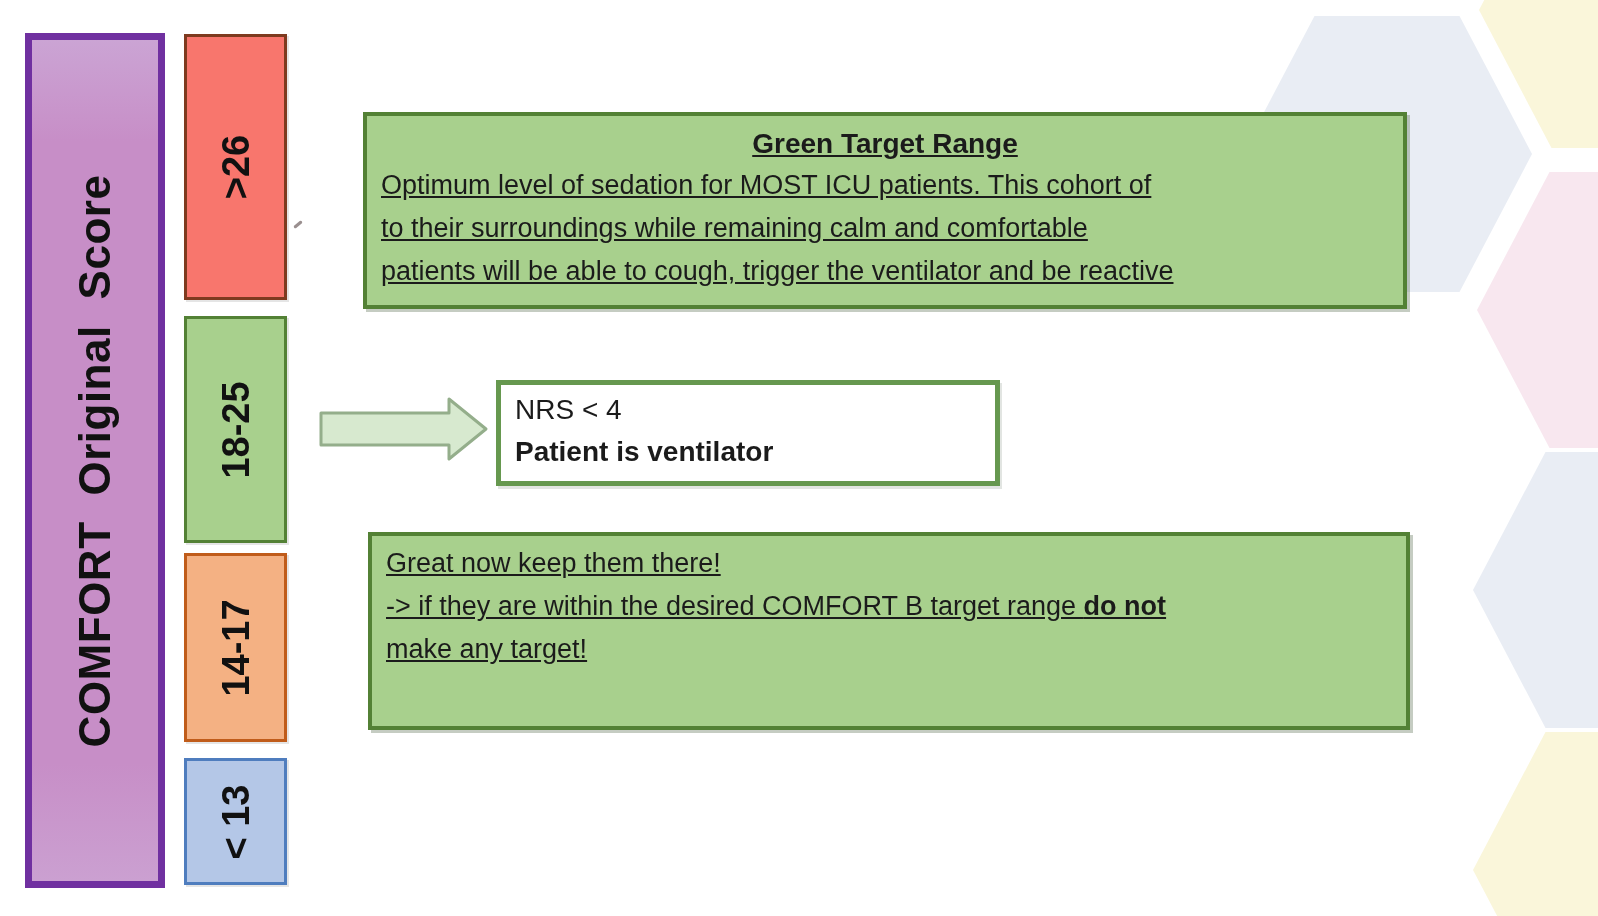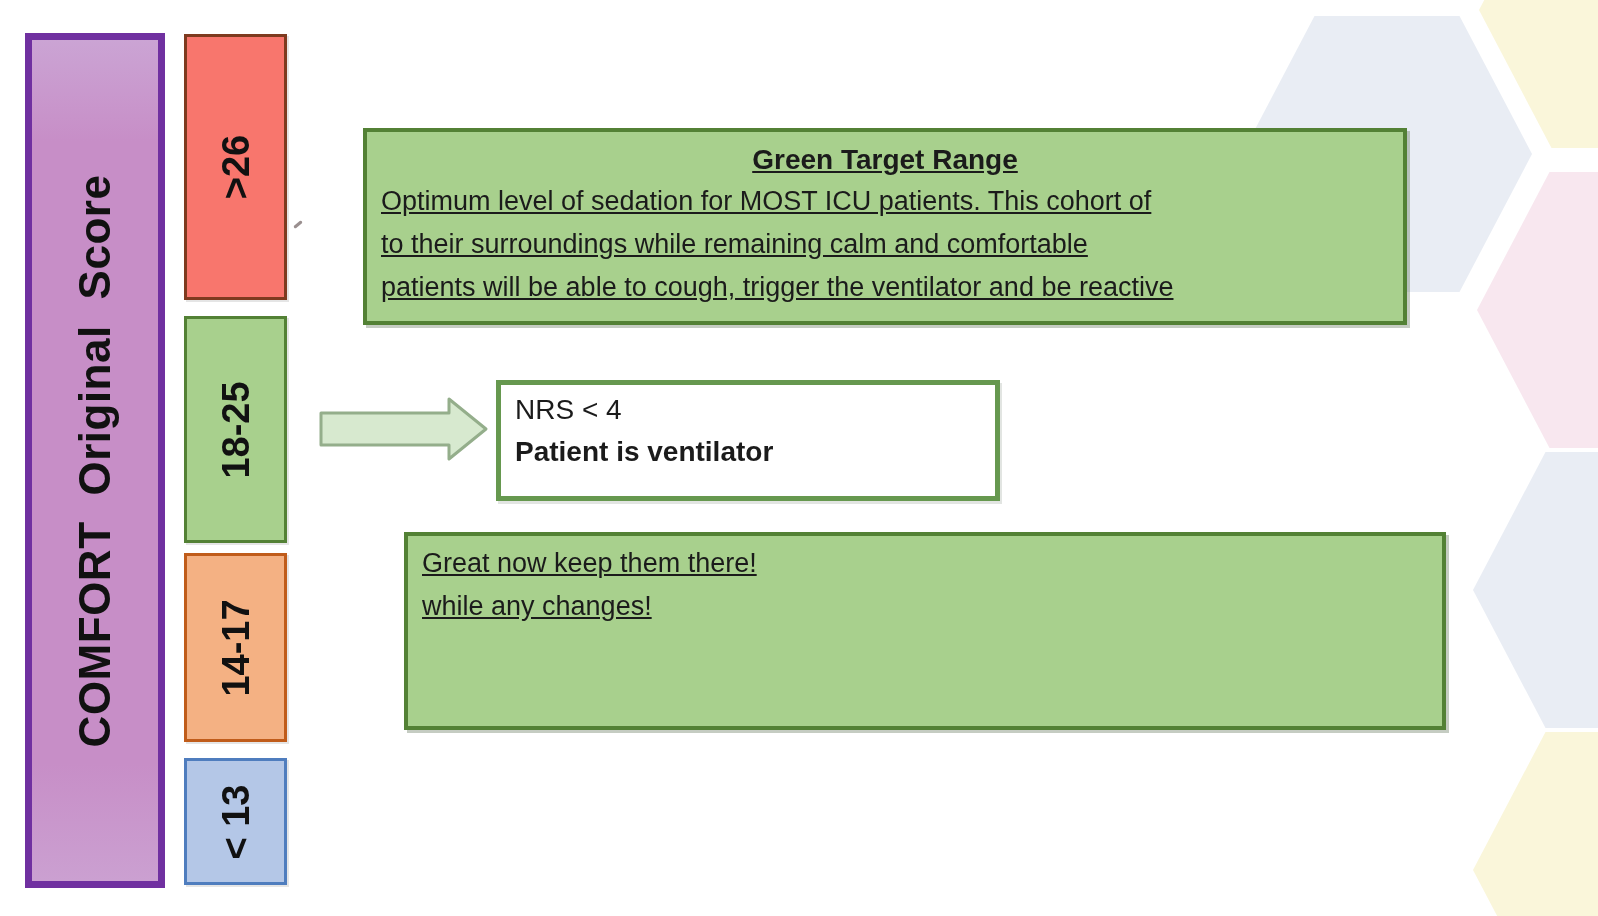--- a/index.html
+++ b/index.html
@@ -79,22 +79,22 @@
 
   
   .green-box {
     position: absolute;
     background: #A8D08D;
     border: 4px solid #538135;
     box-sizing: border-box;
     box-shadow: 3px 3px 0 rgba(90,110,80,0.35);
     padding: 8px 14px 0 14px;
   }
-  #green-target-box { left: 363px; top: 128px; width: 1044px; height: 197px; }
-  #keep-box         { left: 368px; top: 532px; width: 1042px; height: 198px; padding-top: 6px; margin-left: 36px; }
+  #green-target-box { left: 363px; top: 112px; width: 1044px; height: 197px; }
+  #keep-box         { left: 368px; top: 532px; width: 1042px; height: 198px; padding-top: 6px; }
   .box-title {
     text-align: center;
     font-size: 28px;
     font-weight: bold;
     text-decoration: underline;
     line-height: 40px;
     white-space: nowrap;
   }
   .box-line {
     font-size: 27px;
@@ -111,21 +111,21 @@
   #arrow {
     position: absolute;
     left: 318px; top: 396px;
     width: 171px; height: 66px;
   }
 
   
   #nrs-box {
     position: absolute;
     left: 496px; top: 380px;
-    width: 504px; height: 121px;
+    width: 504px; height: 106px;
     background: #ffffff;
     border: 5px solid #66984F;
     box-sizing: border-box;
     padding: 4px 0 0 14px;
     box-shadow: 2px 3px 0 rgba(140,150,140,0.25);
   }
   .nrs-line  { font-size: 28px; line-height: 42px; white-space: nowrap; }
   .nrs-bold  { font-weight: bold; }
 
   
@@ -177,18 +177,19 @@
     <polygon points="3,17 131,17 131,3 168,33 131,63 131,49 3,49" fill="#D7E9CF" stroke="#94AE8B" stroke-width="3" stroke-linejoin="round"></polygon>
   </svg>
 
   <div id="nrs-box">
     <div class="nrs-line">NRS &lt; 4</div>
     <div class="nrs-line nrs-bold">Patient is ventilator</div>
   </div>
 
   <div class="green-box" id="keep-box">
     <div class="box-line">Great now keep them there!</div>
-    <div class="box-line">while any changes!</div>
+    <div class="box-line"><span>-&gt; if they are within the desired COMFORT B target range </span><span class="emph">do not</span></div>
+    <div class="box-line">make any target!</div>
   </div>
 
   <div id="artifact"></div>
 
 </div>
 
 </body></html>

